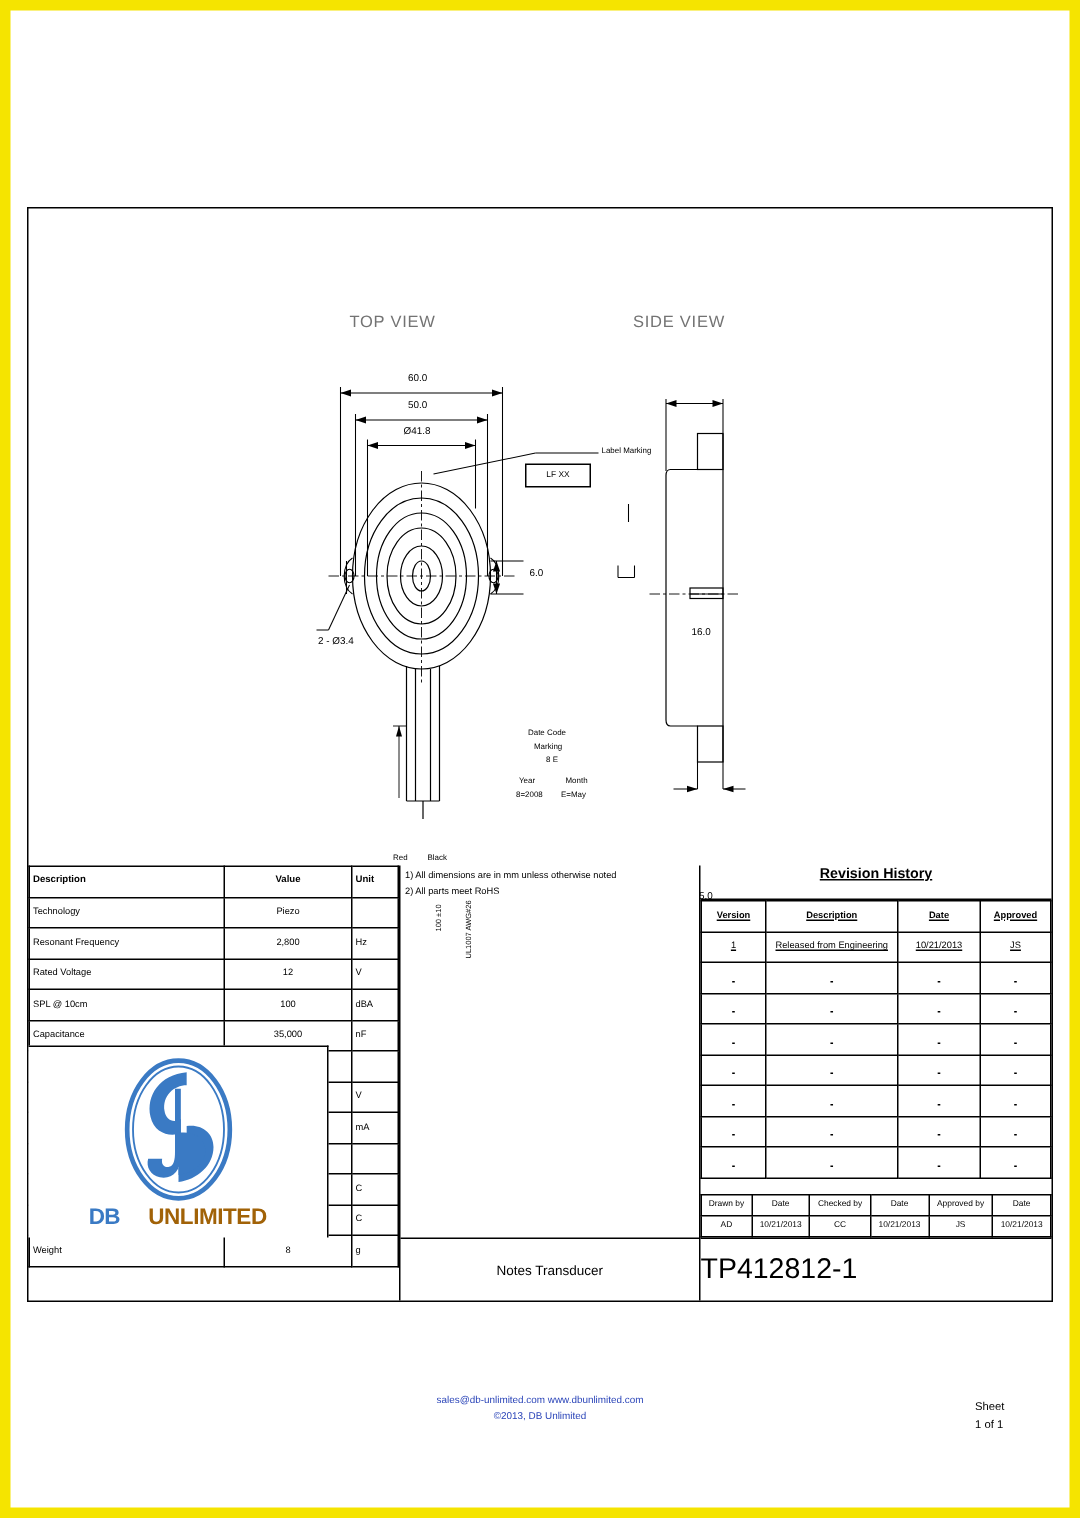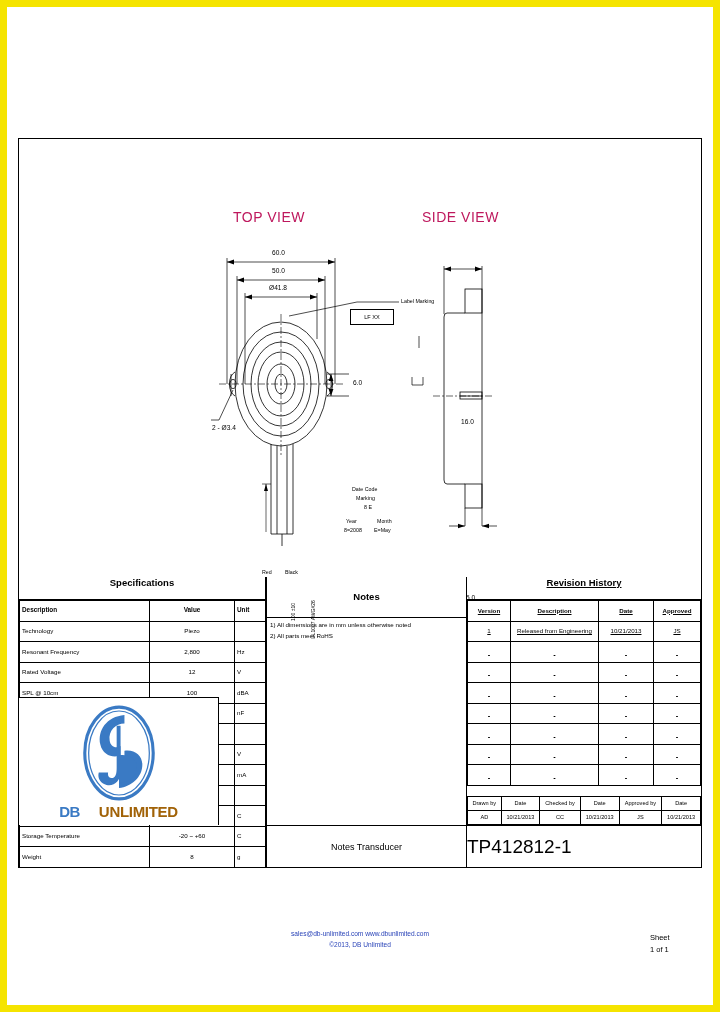--- a/index.html
+++ b/index.html
@@ -23,22 +23,22 @@
     border:1.5px solid #000;
     box-sizing:border-box;
     background:#fff;
   }
   
   .drawing{
     position:absolute;left:0;top:0;width:100%;height:440px;
   }
   .view-title{
     position:absolute;
-    font-size:14px;letter-spacing:.5px;font-weight:400;
-    color:#be185d;
+    font-size:11px;letter-spacing:.5px;font-weight:400;
+    color:#737373;
     white-space:nowrap;
   }
   #topview-title{left:214px;top:70px;}
   #sideview-title{left:403px;top:70px;}
 
   .dimtxt{
     position:absolute;font-size:6.6px;white-space:nowrap;color:#000;
   }
   .lbl{
     position:absolute;font-size:5.3px;white-space:nowrap;color:#000;
@@ -289,21 +289,20 @@
         <line x1="14" y1="152" x2="74" y2="152"></line>
       </g>
     </svg>
     <div class="dimtxt" style="left:442px;top:279px;">16.0</div>
     <div class="dimtxt" style="left:447px;top:455px;">5.0</div>
   </div>
 
   <div class="tables">
 
     <div class="col-spec">
-      <div class="tbl-head">Specifications</div>
       <table>
         <thead>
           <tr>
             <th class="colhdr spec-desc">Description</th>
             <th class="colhdr spec-val">Value</th>
             <th class="colhdr spec-unit">Unit</th>
           </tr>
         </thead>
         <tbody id="spec-body">
             <tr>
@@ -379,21 +378,20 @@
           <path d="M50 66 C62 64 72 70 73 80 C74 92 63 100 50 102 Z" fill="#3a7ac4"></path>
         </svg>
         <div class="logo-word">
           <span class="logo-db">DB</span>
           <span class="logo-unl">UNLIMITED</span>
         </div>
       </div>
     </div>
 
     <div class="col-notes">
-      <div class="notes-head">Notes</div>
       <div id="notes-body">
           <div class="note-line">1) All dimensions are in mm unless otherwise noted</div>
           <div class="note-line">2) All parts meet RoHS</div>
         </div>
 
       <div style="position:absolute;left:0;bottom:0;width:100%;height:42px;border-top:1.5px solid #000;box-sizing:border-box;display:flex;align-items:center;justify-content:center;">
         <span style="font-size:9px;">Notes Transducer</span>
       </div>
     </div>
 

